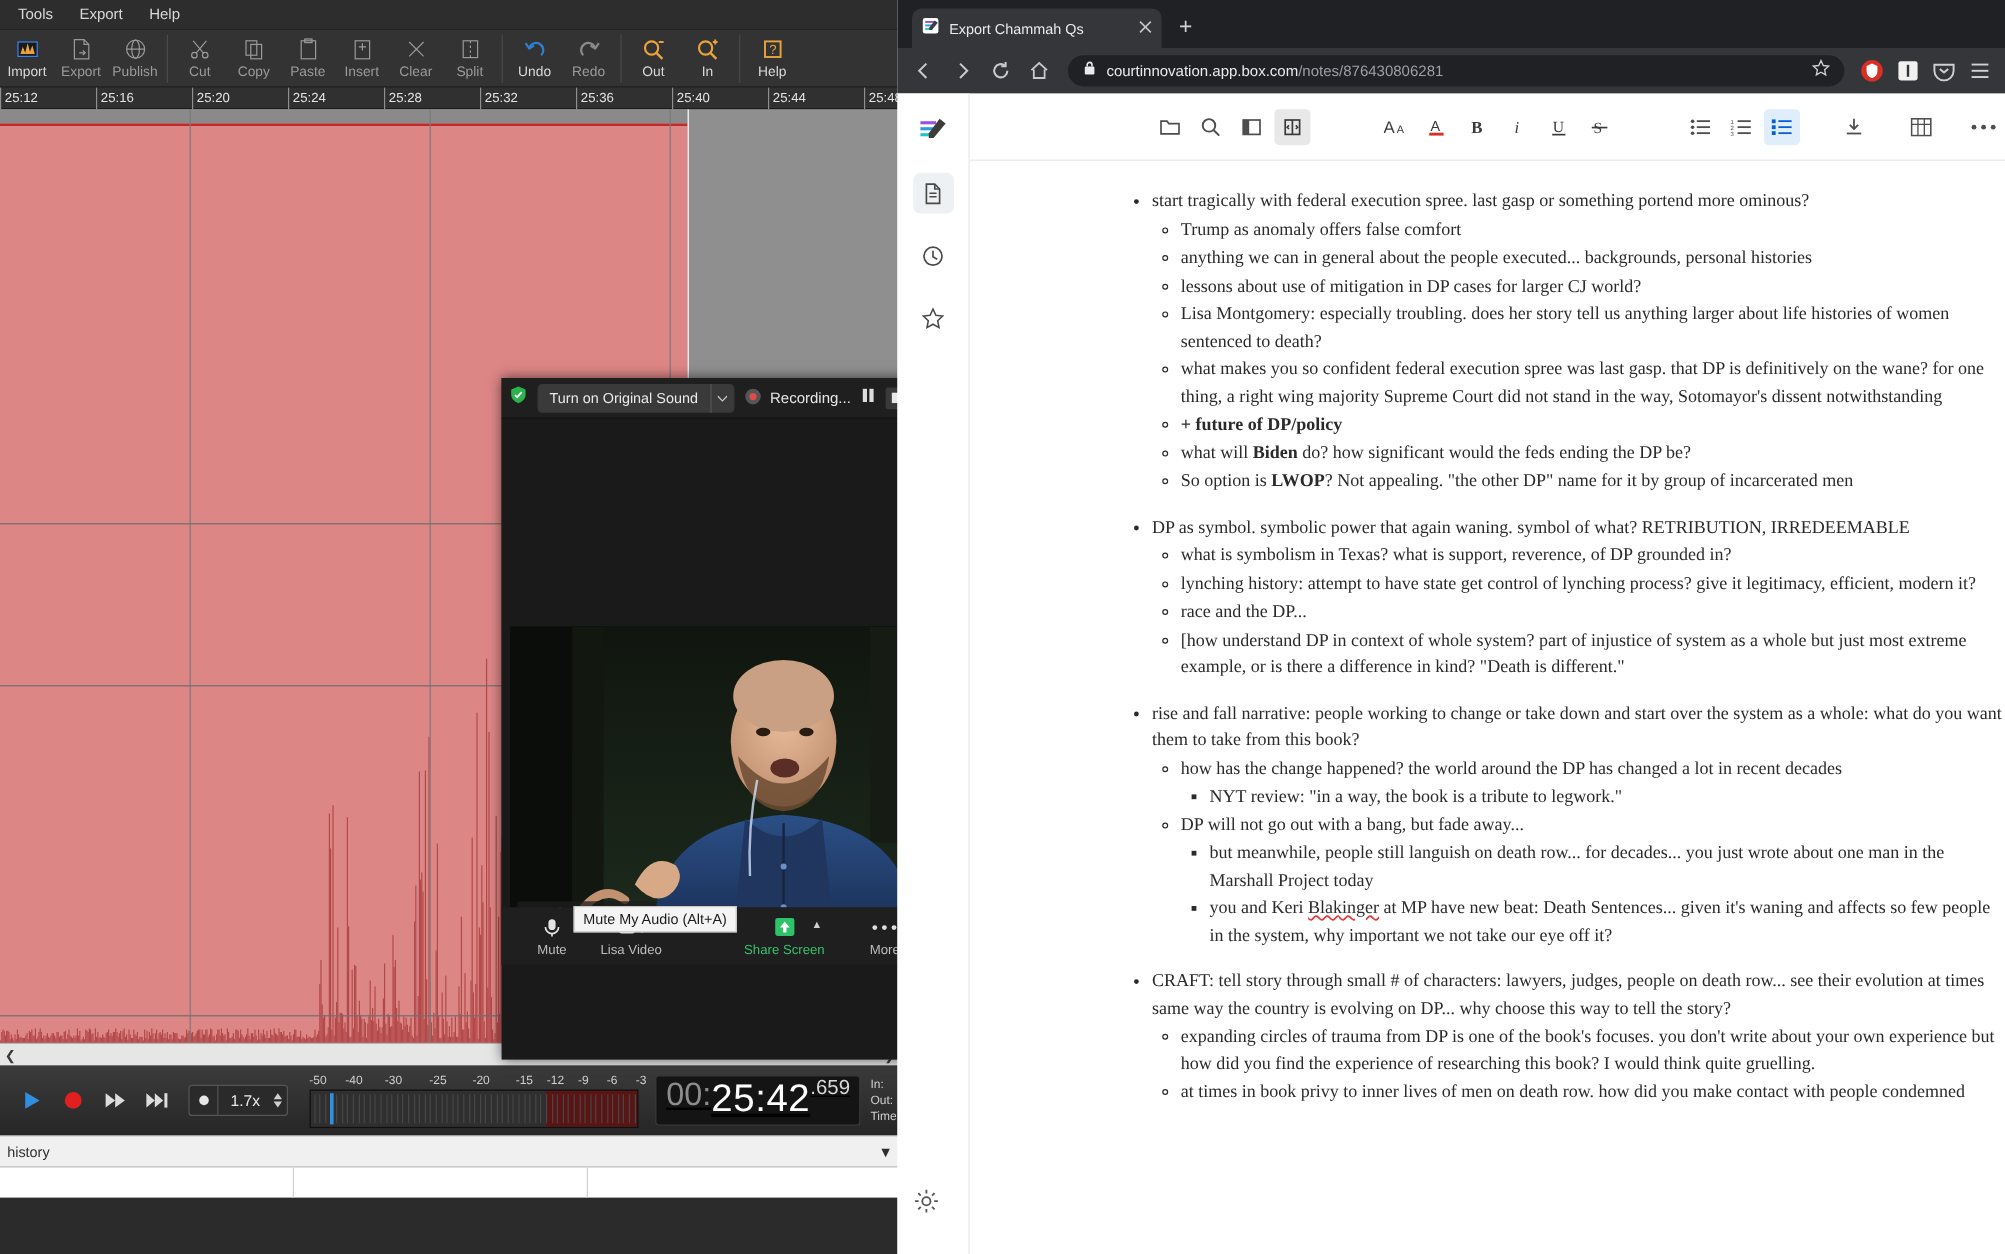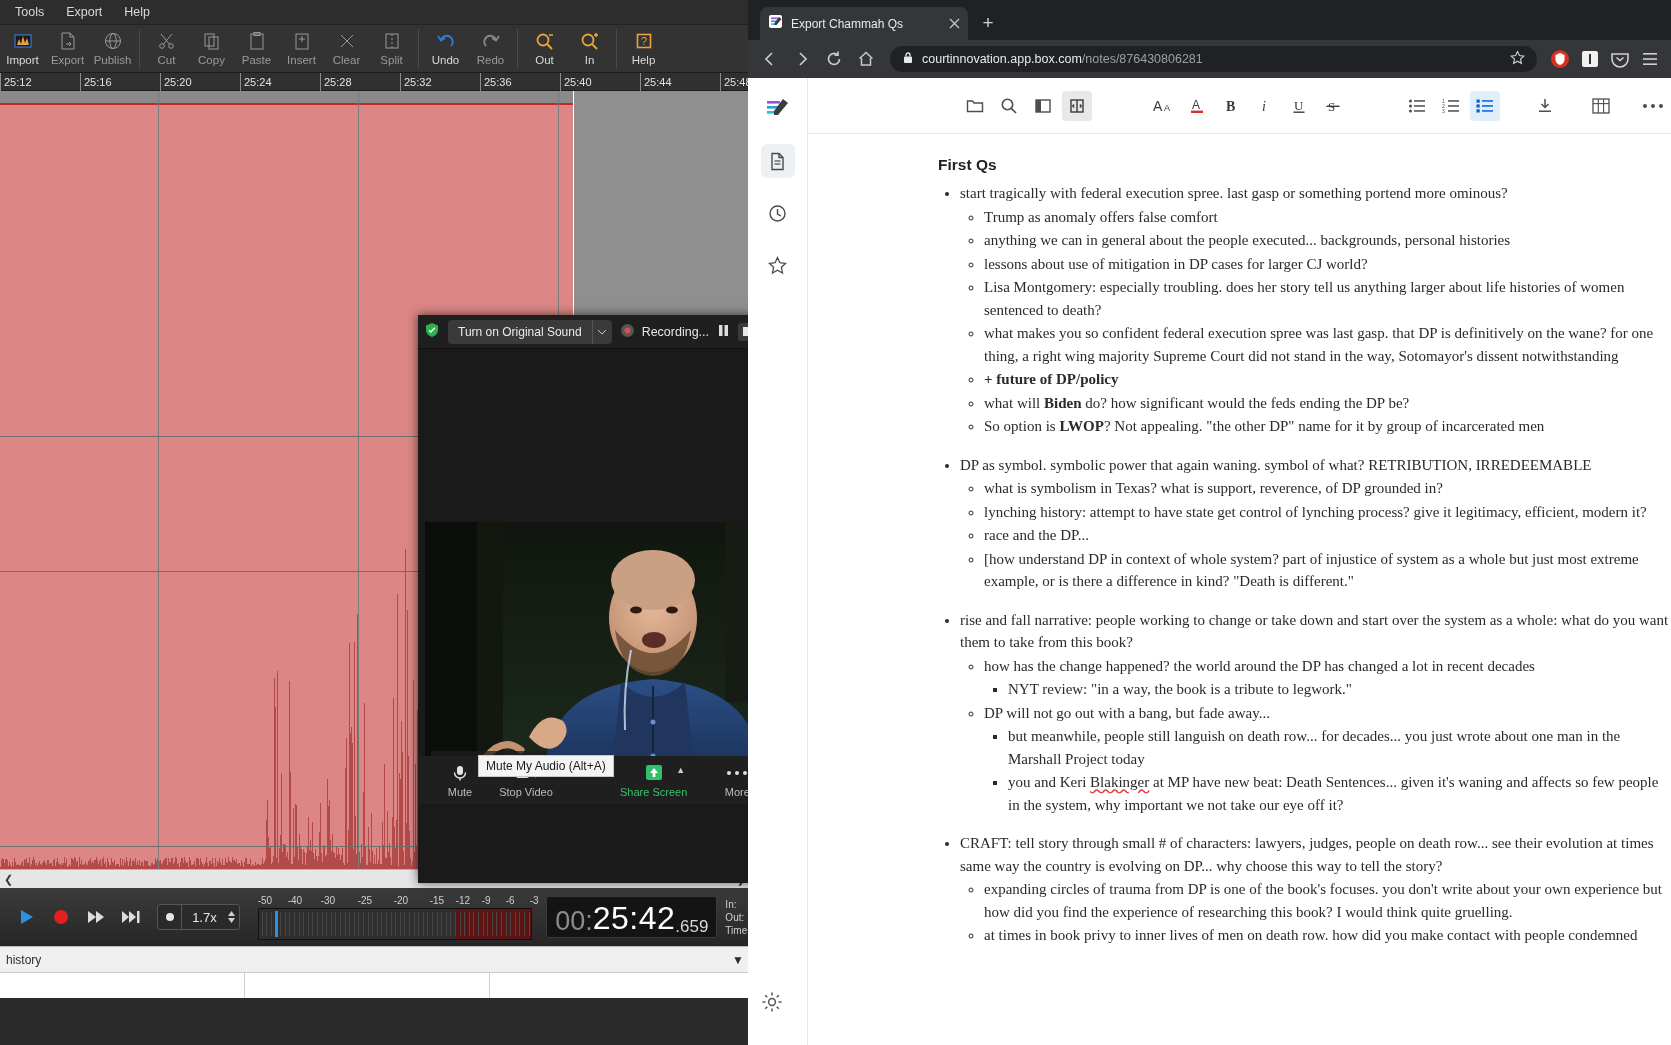--- a/index.html
+++ b/index.html
@@ -55,22 +55,22 @@
   .meter-wrap { margin-left:18px; width:280px; }
   .meter-scale { position:relative; height:13px; }
   .meter-scale span { position:absolute; font-size:10px; color:#cfcfcf; top:0; }
   .meter-bar { position:relative; height:32px; background:#2a2a2a; border:1px solid #111;
      display:flex; overflow:hidden;}
   .meter-green { background:#2f2f2f; }
   .meter-red { background:#5a1414; }
   .meter-ticks { position:absolute; inset:0; }
   .meter-ticks i { position:absolute; top:3px; bottom:3px; width:1px; background:#474747;}
   .meter-lvl { position:absolute; top:2px; bottom:2px; width:3px; background:#2f8fe0;}
-  .tc-box { margin-left:14px; display:flex; align-items:flex-end; background:#141414;
-     border:1px solid #3a3a3a; border-radius:3px; padding:0 8px; height:42px;}
+  .tc-box { margin-left:14px; display:flex; align-items:flex-start; background:#141414;
+     border:1px solid #3a3a3a; border-radius:3px; padding:0 8px; height:42px;text-decoration:underline;}
   .tc-dim { font-size:27px; color:#8c8c8c; font-family:"Liberation Sans", sans-serif;}
   .tc-main { font-size:32px; color:#ffffff; letter-spacing:.5px;}
   .tc-ms { font-size:17px; color:#d8d8d8;}
   .inout { margin-left:8px; font-size:10px; color:#cfcfcf; line-height:13px;}
   .ae-history { height:26px; background:#f0f0f0; border-top:1px solid #b9b9b9;
      display:flex; align-items:center; justify-content:space-between; padding:0 6px;
      color:#2e2e2e; font-size:12px;}
   .ae-bottomstrip { height:26px; background:#ffffff; border-top:1px solid #c8c8c8; display:flex;}
   .ae-bottomstrip .seg { border-right:1px solid #d0d0d0; }
 
@@ -1166,21 +1166,21 @@
           <span class="lb">Mute</span>
         </div>
         <div class="zc" style="margin-left:10px">
           <span class="car">▲</span>
           <span class="ic">
             <svg width="22" height="16" viewBox="0 0 22 16">
                 <rect x="1" y="3" width="13" height="10" rx="2" fill="#e4e4e4"></rect>
                 <path d="M15 6.5 L20.5 3.5 v9 L15 9.5z" fill="#e4e4e4"></path>
               </svg>
           </span>
-          <span class="lb">Stop Video</span>
+          <span class="lb">Lisa Video</span>
         </div>
         <div class="zc" style="margin-left:66px">
           <span class="car">▲</span>
           <span class="ic">
             <svg width="20" height="18" viewBox="0 0 20 18">
                 <rect x="2" y="1" width="16" height="15" rx="2" fill="#2ec26b"></rect>
                 <path d="M10 4 L14 9 h-2.6 v4 h-2.8 v-4 H6z" fill="#fff"></path>
               </svg>
           </span>
           <span class="lb green">Share Screen</span>
@@ -1447,21 +1447,20 @@
               <svg width="22" height="8" viewBox="0 0 22 8">
                   <circle cx="3" cy="4" r="2" fill="#4e4e4e"></circle>
                   <circle cx="11" cy="4" r="2" fill="#4e4e4e"></circle>
                   <circle cx="19" cy="4" r="2" fill="#4e4e4e"></circle>
                 </svg>
             </div>
           </div>
         </div>
 
         <div class="bx-doc">
-          <div class="bx-h">First Qs</div>
           <div id="outline-host">
               <ul class="lv1">
                 <li>start tragically with federal execution spree. last gasp or something portend more ominous?</li>
                 <ul class="lv2">
                   <li>Trump as anomaly offers false comfort</li>
                   <li>anything we can in general about the people executed... backgrounds, personal histories</li>
                   <li>lessons about use of mitigation in DP cases for larger CJ world?</li>
                   <li>Lisa Montgomery: especially troubling. does her story tell us anything larger about life histories of women sentenced to death?</li>
                   <li>what makes you so confident federal execution spree was last gasp. that DP is definitively on the wane? for one thing, a right wing majority Supreme Court did not stand in the way, Sotomayor's dissent notwithstanding</li>
                   <li style="font-weight:bold">+ future of DP/policy</li>

